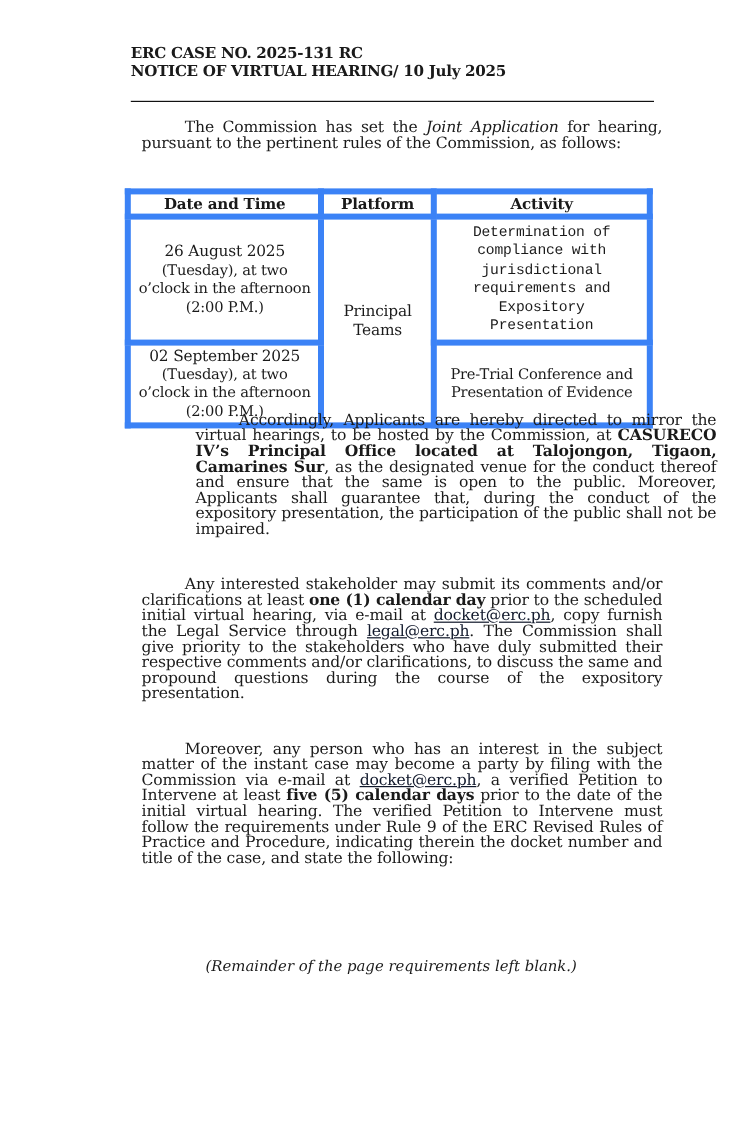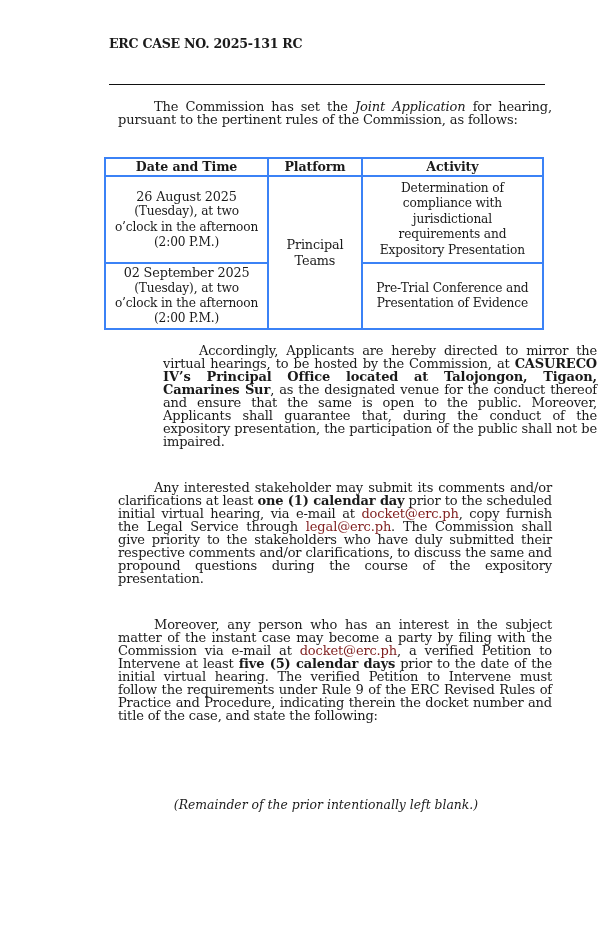--- a/index.html
+++ b/index.html
@@ -6,42 +6,43 @@
     body { width: 616px; height: 942px; position: relative; overflow: hidden;
       font-family: "DejaVu Serif", serif; color: #1a1a1a; }
     .page { position: absolute; left: 0; top: 0; width: 616px; height: 757px; background: #fff; }
     .header { position: absolute; left: 109px; top: 36px; width: 436px; }
     .header .hl { font-weight: bold; font-size: 12.6px; line-height: 15px; letter-spacing: -0.25px; white-space: nowrap; }
     .rule { position: absolute; left: 109px; top: 84px; width: 436px; height: 0; border-top: 1.3px solid #111; }
     .para { position: absolute; left: 118px; width: 434px; font-size: 13px; line-height: 13px;
       text-align: justify; letter-spacing: -0.15px; }
     .para .indent { display: inline-block; width: 36px; }
     .para b { font-weight: bold; }
-    .para a { color: #7f1d1d; }
+    .para a { color: #0f172a; text-decoration: underline; }
     .p1 { top: 73px; }
     table.sched { position: absolute; left: 104px; top: 157px; width: 440px; border-collapse: collapse;
       font-size: 12.2px; line-height: 15.4px; letter-spacing: -0.15px; }
-    table.sched th, table.sched td { border: 2px solid #3b82f6; text-align: center; padding: 0 3px; vertical-align: middle; }
+    table.sched th, table.sched td { border: 5px solid #3b82f6; text-align: center; padding: 0 3px; vertical-align: middle; }
     table.sched th { font-weight: bold; height: 16px; font-size: 12.6px; line-height: 16px; }
     table.sched td.date { height: 79px; }
     table.sched td.date2 { height: 64px; margin-left: 48px; }
     table.sched .b { font-weight: normal; font-size: 12.8px; }
     .p2 { top: 344px; margin-left: 45px; }
     .p3 { top: 481px; }
     .p4 { top: 618px; }
     .note { position: absolute; left: 109px; width: 434px; top: 797px; text-align: center;
       font-style: italic; font-size: 12.4px; }
   </style>
 </head>
 <body>
 
 <div class="page">
 
   <div class="header">
     <div class="hl">ERC CASE NO. 2025-131 RC</div>
+    <div class="hl">NOTICE OF VIRTUAL HEARING/ 10 July 2025</div>
   </div>
   <div class="rule"></div>
 
   <div class="para p1" style="top:100px;"><span class="indent"></span><span>The Commission has set the </span><i>Joint Application</i><span> for hearing, pursuant to the pertinent rules of the Commission, as follows:</span></div>
 
   <table class="sched">
     <colgroup>
       <col style="width:164px">
       <col style="width:94px">
       <col style="width:182px">
@@ -58,35 +59,35 @@
         <td class="date">
           <div class="b">26 August 2025</div>
           <div>(Tuesday), at two</div>
           <div>o’clock in the afternoon</div>
           <div>(2:00 P.M.)</div>
         </td>
         <td rowspan="2">
           <div class="b">Principal</div>
           <div class="b">Teams</div>
         </td>
-        <td style="padding:4px 8px;">Determination of compliance with jurisdictional requirements and Expository Presentation</td>
+        <td style="padding:4px 8px;font-family:Liberation Mono, monospace;">Determination of compliance with jurisdictional requirements and Expository Presentation</td>
       </tr>
       <tr>
         <td class="date2">
           <div class="b">02 September 2025</div>
           <div>(Tuesday), at two</div>
           <div>o’clock in the afternoon</div>
           <div>(2:00 P.M.)</div>
         </td>
         <td style="padding:0 10px;">Pre-Trial Conference and Presentation of Evidence</td>
       </tr>
     </tbody>
   </table>
 
   <div class="para p2"><span class="indent"></span><span>Accordingly, Applicants are hereby directed to mirror the virtual hearings, to be hosted by the Commission, at </span><b>CASURECO IV’s Principal Office located at Talojongon, Tigaon, Camarines Sur</b><span>, as the designated venue for the conduct thereof and ensure that the same is open to the public. Moreover, Applicants shall guarantee that, during the conduct of the expository presentation, the participation of the public shall not be impaired.</span></div>
 
   <div class="para p3"><span class="indent"></span><span>Any interested stakeholder may submit its comments and/or clarifications at least </span><b>one (1) calendar day</b><span> prior to the scheduled initial virtual hearing, via e-mail at </span><a>docket@erc.ph</a><span>, copy furnish the Legal Service through </span><a>legal@erc.ph</a><span>. The Commission shall give priority to the stakeholders who have duly submitted their respective comments and/or clarifications, to discuss the same and propound questions during the course of the expository presentation.</span></div>
 
   <div class="para p4"><span class="indent"></span><span>Moreover, any person who has an interest in the subject matter of the instant case may become a party by filing with the Commission via e-mail at </span><a>docket@erc.ph</a><span>, a verified Petition to Intervene at least </span><b>five (5) calendar days</b><span> prior to the date of the initial virtual hearing. The verified Petition to Intervene must follow the requirements under Rule 9 of the ERC Revised Rules of Practice and Procedure, indicating therein the docket number and title of the case, and state the following:</span></div>
 
-  <div class="note">(Remainder of the prior intentionally left blank.)</div>
+  <div class="note">(Remainder of the page requirements left blank.)</div>
 
 </div>
 
 </body></html>

